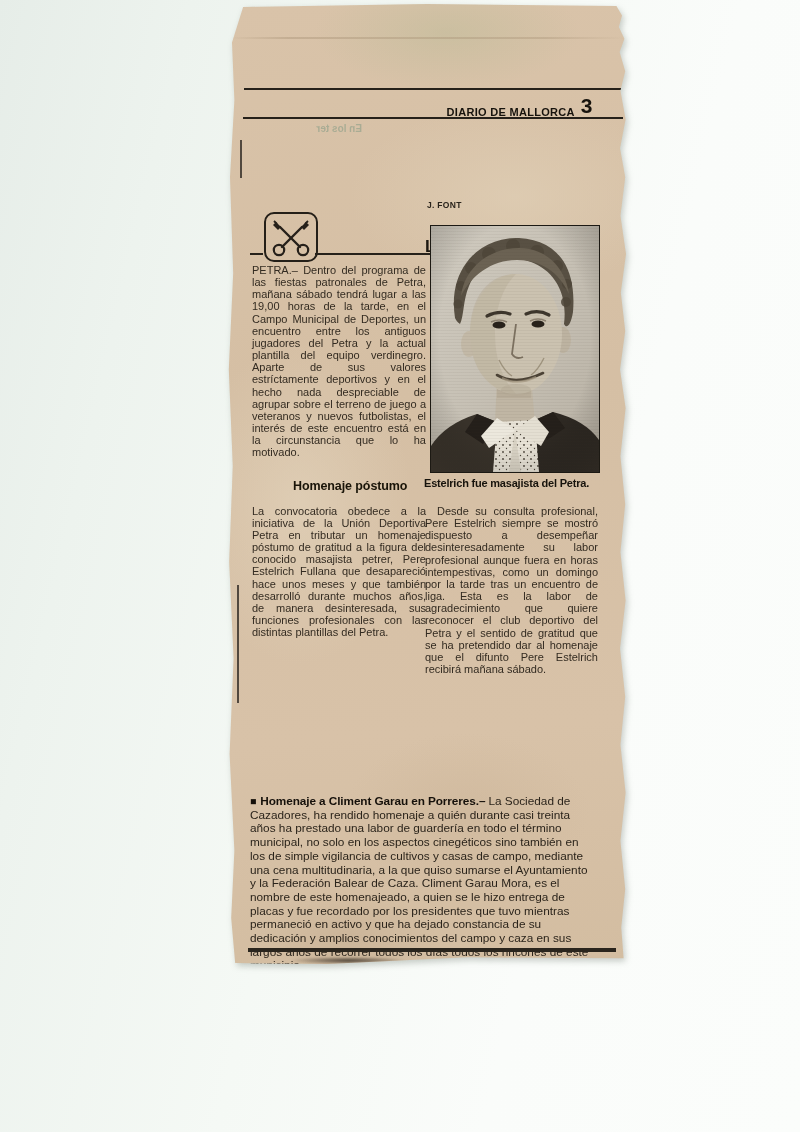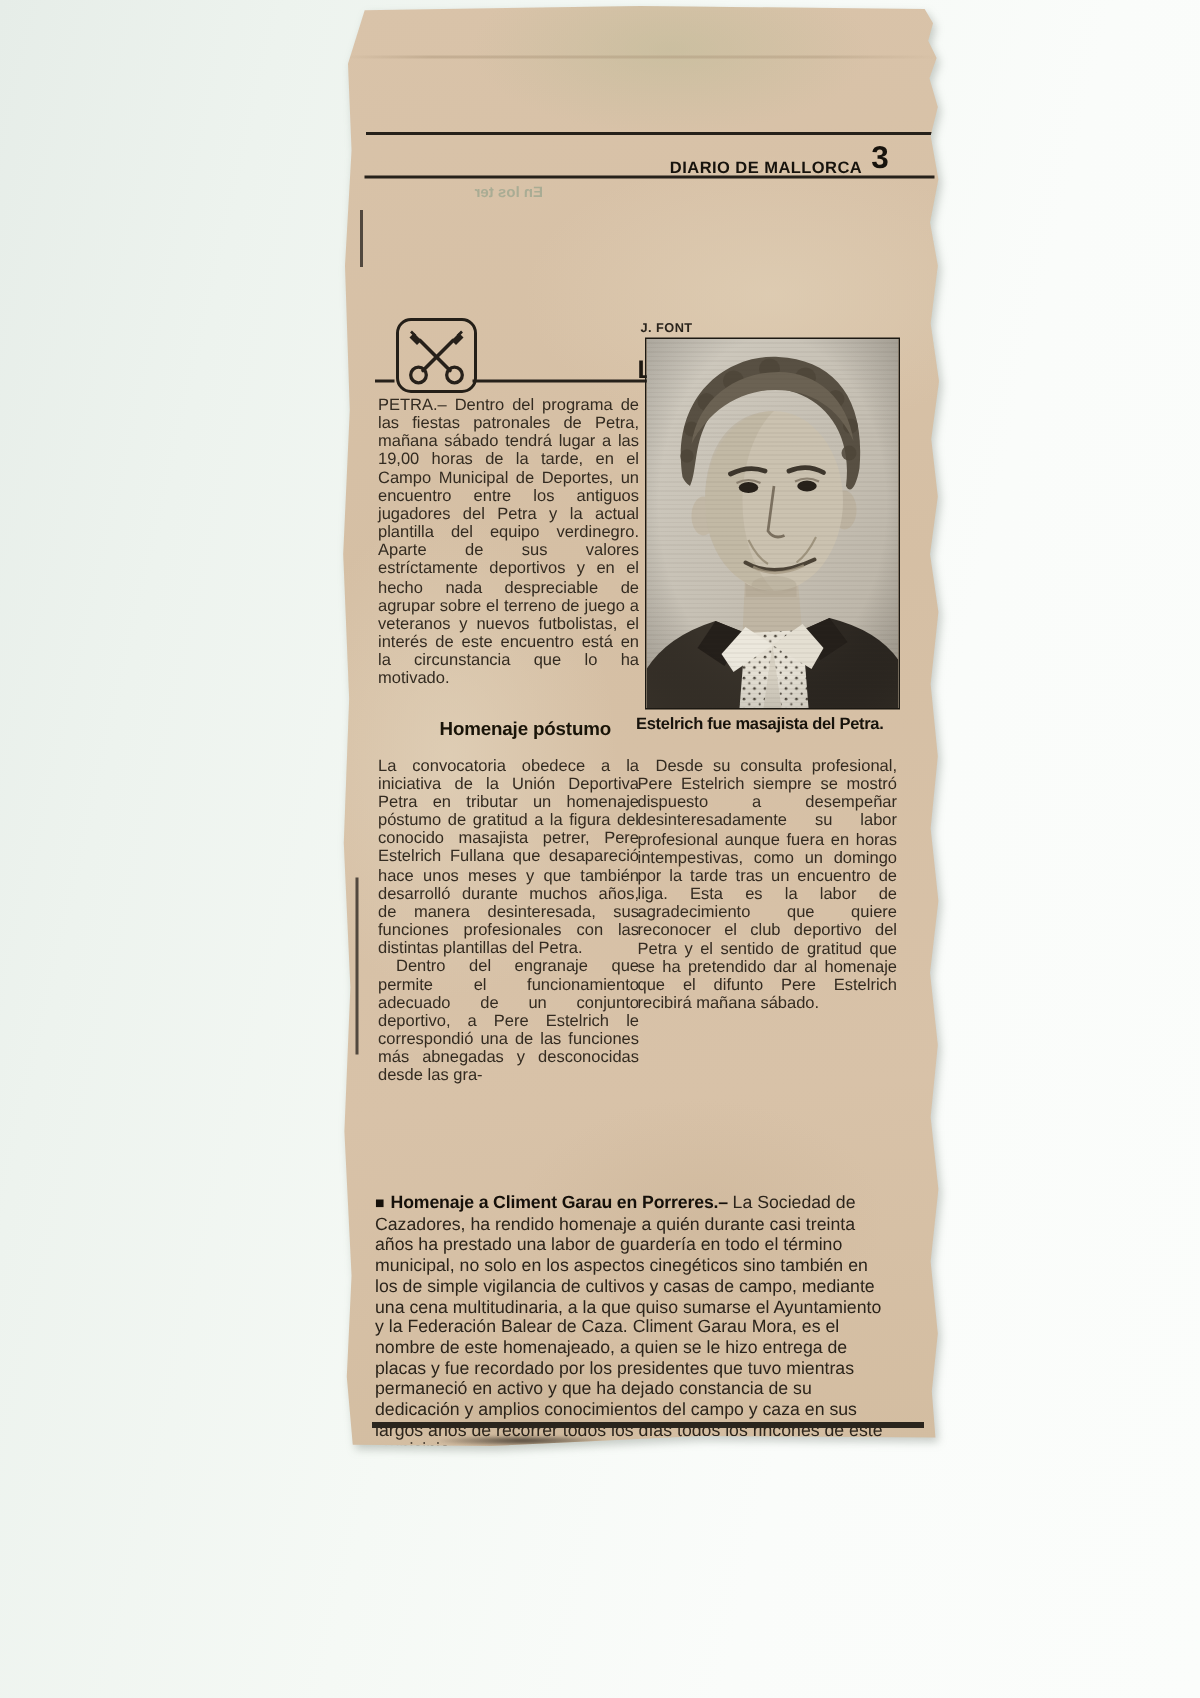--- a/index.html
+++ b/index.html
@@ -30,21 +30,21 @@
   .cut-rule{position:absolute;width:2px;background:#3a332b;opacity:.85;}
   .cut-rule-a{left:12px;top:136px;height:38px;}
   .cut-rule-b{left:9px;top:581px;height:118px;}
   .headline{position:absolute;left:24px;top:138px;width:372px;font-size:23.5px;line-height:27px;
         font-weight:bold;letter-spacing:-.4px;color:#16110a;}
   .keys-box{position:absolute;left:36px;top:208px;width:50px;height:46px;border:2.5px solid #241f18;
         border-radius:10px;display:flex;align-items:center;justify-content:center;}
   .byline-rule-left{left:22px;top:249px;width:13px;}
   .byline-rule-right{left:87px;top:249px;width:118px;}
   .byline{position:absolute;left:171px;top:233px;font-size:17px;font-weight:bold;color:#1d1811;margin-left:26px;}
-  .photo-credit{position:absolute;left:199px;top:209px;font-size:8.5px;font-weight:bold;
+  .photo-credit{position:absolute;left:199px;top:196px;font-size:8.5px;font-weight:bold;
         letter-spacing:.3px;color:#2a241c;}
   .photo{position:absolute;left:202px;top:221px;width:168px;height:246px;border:1.5px solid #1c1913;
         box-sizing:content-box;overflow:hidden;}
   .photo::after{content:"";position:absolute;inset:0;
         background:repeating-linear-gradient(0deg,rgba(60,50,40,.05) 0 1px,transparent 1px 3px);}
   .caption{position:absolute;left:196px;top:473px;width:178px;font-size:11px;font-weight:bold;
         letter-spacing:-.2px;color:#17130c;}
   .bodytext{font-size:11px;line-height:12.15px;text-align:justify;color:#332b21;}
   .bodytext p{margin:0;}
   .col1{position:absolute;left:24px;top:260px;width:174px;}
@@ -163,21 +163,20 @@
           <rect width="168" height="246" fill="url(#vig)"></rect>
         </svg>
       </div>
 
       <div class="caption">Estelrich fue masajista del Petra.</div>
 
       <div class="col1 bodytext">
         <p>PETRA.– Dentro del programa de las fiestas patronales de Petra, mañana sábado tendrá lugar a las 19,00 horas de la tarde, en el Campo Municipal de Deportes, un encuentro entre los antiguos jugadores del Petra y la actual plantilla del equipo verdinegro. Aparte de sus valores estríctamente deportivos y en el hecho nada despreciable de agrupar sobre el terreno de juego a veteranos y nuevos futbolistas, el interés de este encuentro está en la circunstancia que lo ha motivado.</p>
         <p class="subhead">Homenaje póstumo</p>
         <p>La convocatoria obedece a la iniciativa de la Unión Deportiva Petra en tributar un homenaje póstumo de gratitud a la figura del conocido masajista petrer, Pere Estelrich Fullana que desapareció hace unos meses y que también desarrolló durante muchos años, de manera desinteresada, sus funciones profesionales con las distintas plantillas del Petra.</p>
-        <p class="indent">Dentro del engranaje que permite el funcionamiento adecuado de un conjunto deportivo, a Pere Estelrich le correspondió una de las funciones más abnegadas y desconocidas desde las gra-</p>
       </div>
 
       <div class="col2 bodytext">
         <p class="indent">Desde su consulta profesional, Pere Estelrich siempre se mostró dispuesto a desempeñar desinteresadamente su labor profesional aunque fuera en horas intempestivas, como un domingo por la tarde tras un encuentro de liga. Esta es la labor de agradecimiento que quiere reconocer el club deportivo del Petra y el sentido de gratitud que se ha pretendido dar al homenaje que el difunto Pere Estelrich recibirá mañana sábado.</p>
       </div>
 
       <div class="brief">
         <span class="bullet">■</span><span class="lead">Homenaje a Climent Garau en Porreres.–</span><span>La Sociedad de Cazadores, ha rendido homenaje a quién durante casi treinta años ha prestado una labor de guardería en todo el término municipal, no solo en los aspectos cinegéticos sino también en los de simple vigilancia de cultivos y casas de campo, mediante una cena multitudinaria, a la que quiso sumarse el Ayuntamiento y la Federación Balear de Caza. Climent Garau Mora, es el nombre de este homenajeado, a quien se le hizo entrega de placas y fue recordado por los presidentes que tuvo mientras permaneció en activo y que ha dejado constancia de su dedicación y amplios conocimientos del campo y caza en sus largos años de recorrer todos los días todos los rincones de este municipio.</span>
       </div>
 

